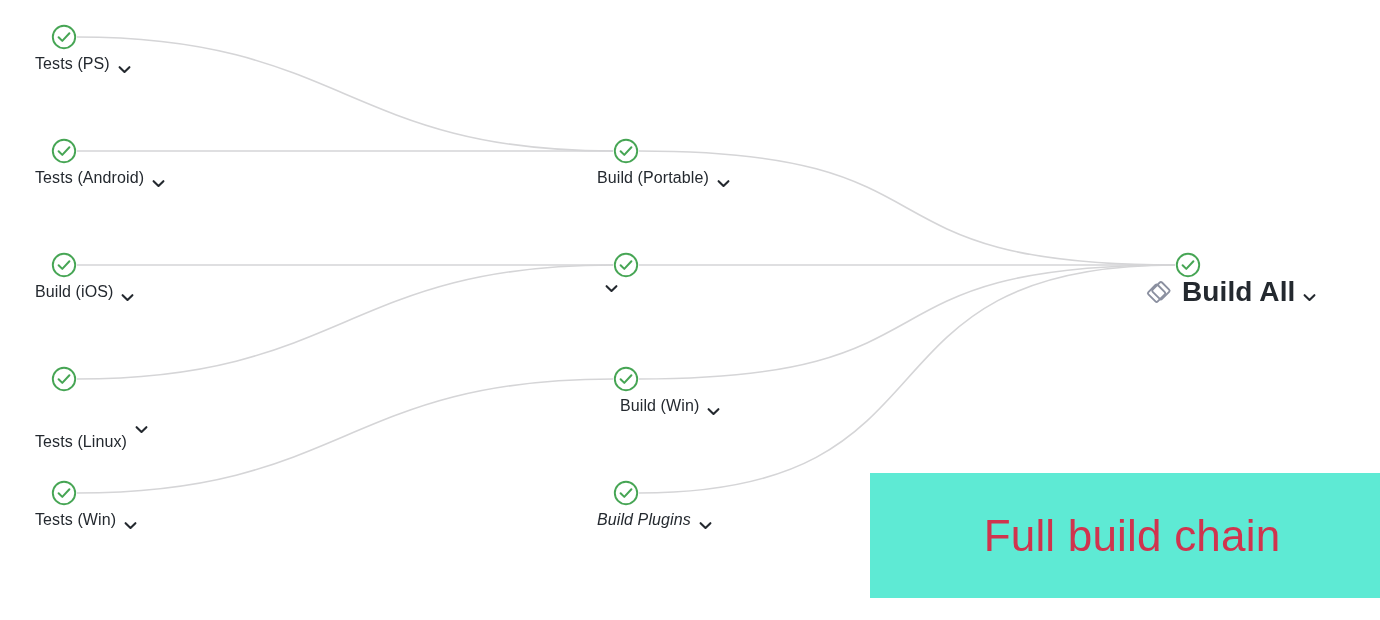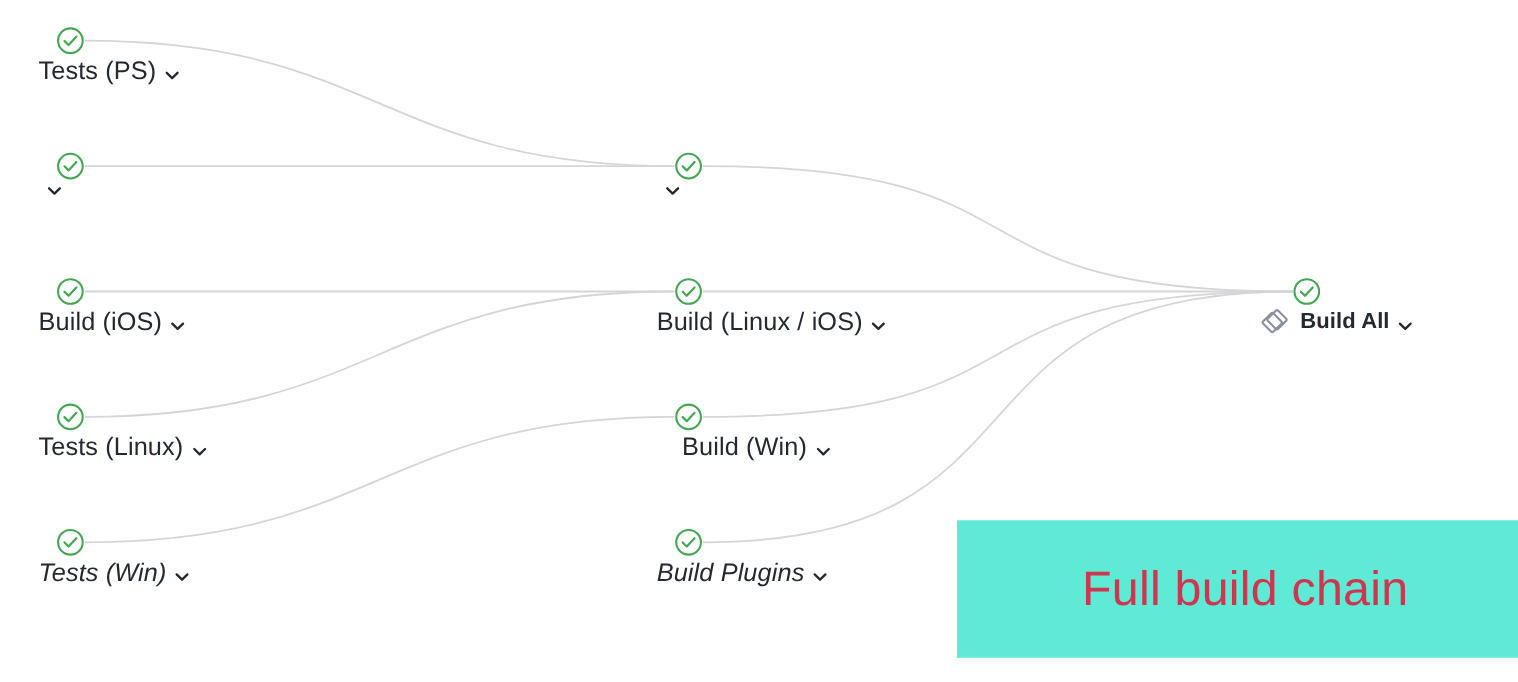--- a/index.html
+++ b/index.html
@@ -46,28 +46,28 @@
     white-space: nowrap;
   }
   .node-kind-icon {
     width: 30px;
     height: 26px;
     margin-right: 7px;
     flex: 0 0 auto;
     display: block;
   }
   .node-label {
-    font-size: 23px;
+    font-size: 16px;
     line-height: 26px;
     color: #24292f;
     letter-spacing: 0.1px;
   }
   .node-label.bold {
     font-weight: bold;
-    font-size: 20px;
+    font-size: 28px;
   }
   .chev {
     margin-left: 8px;
     width: 13px;
     height: 9px;
     flex: 0 0 auto;
     display: inline-block;
   }
   .annotation {
     position: absolute;
@@ -111,20 +111,21 @@
               <path d="M1.6 2.2 L6.5 7.0 L11.4 2.2" fill="none" stroke="#24292f" stroke-width="2.1" stroke-linecap="round" stroke-linejoin="round"></path>
             </svg></span>
         </div>
       </div>
       <div class="node" style="left: 51px; top: 138px;">
         <span class="node-status"><svg viewBox="0 0 26 26" width="26" height="26" xmlns="http://www.w3.org/2000/svg">
             <circle cx="13" cy="13" r="11.2" fill="none" stroke="#46a554" stroke-width="1.9"></circle>
             <path d="M7.6 13.2 L11.3 16.9 L18.4 9.3" fill="none" stroke="#46a554" stroke-width="2" stroke-linecap="round" stroke-linejoin="round"></path>
           </svg></span>
         <div class="node-row" style="left: -16px;">
+          <span class="node-label" style="color: rgb(36, 41, 47);">Tests (Android)</span>
           <span class="chev"><svg viewBox="0 0 13 9" width="13" height="9" xmlns="http://www.w3.org/2000/svg">
               <path d="M1.6 2.2 L6.5 7.0 L11.4 2.2" fill="none" stroke="#24292f" stroke-width="2.1" stroke-linecap="round" stroke-linejoin="round"></path>
             </svg></span>
         </div>
       </div>
       <div class="node" style="left: 51px; top: 252px;">
         <span class="node-status"><svg viewBox="0 0 26 26" width="26" height="26" xmlns="http://www.w3.org/2000/svg">
             <circle cx="13" cy="13" r="11.2" fill="none" stroke="#46a554" stroke-width="1.9"></circle>
             <path d="M7.6 13.2 L11.3 16.9 L18.4 9.3" fill="none" stroke="#46a554" stroke-width="2" stroke-linecap="round" stroke-linejoin="round"></path>
           </svg></span>
@@ -134,56 +135,56 @@
               <path d="M1.6 2.2 L6.5 7.0 L11.4 2.2" fill="none" stroke="#24292f" stroke-width="2.1" stroke-linecap="round" stroke-linejoin="round"></path>
             </svg></span>
         </div>
       </div>
       <div class="node" style="left: 51px; top: 366px;">
         <span class="node-status"><svg viewBox="0 0 26 26" width="26" height="26" xmlns="http://www.w3.org/2000/svg">
             <circle cx="13" cy="13" r="11.2" fill="none" stroke="#46a554" stroke-width="1.9"></circle>
             <path d="M7.6 13.2 L11.3 16.9 L18.4 9.3" fill="none" stroke="#46a554" stroke-width="2" stroke-linecap="round" stroke-linejoin="round"></path>
           </svg></span>
         <div class="node-row" style="left: -16px;">
-          <span class="node-label" style="color: rgb(36, 41, 47);">Tests (Linux)</span>
+          <span class="node-label" style="color: rgb(36, 41, 47); margin-top: 36px;">Tests (Linux)</span>
           <span class="chev"><svg viewBox="0 0 13 9" width="13" height="9" xmlns="http://www.w3.org/2000/svg">
               <path d="M1.6 2.2 L6.5 7.0 L11.4 2.2" fill="none" stroke="#24292f" stroke-width="2.1" stroke-linecap="round" stroke-linejoin="round"></path>
             </svg></span>
         </div>
       </div>
       <div class="node" style="left: 51px; top: 480px;">
         <span class="node-status"><svg viewBox="0 0 26 26" width="26" height="26" xmlns="http://www.w3.org/2000/svg">
             <circle cx="13" cy="13" r="11.2" fill="none" stroke="#46a554" stroke-width="1.9"></circle>
             <path d="M7.6 13.2 L11.3 16.9 L18.4 9.3" fill="none" stroke="#46a554" stroke-width="2" stroke-linecap="round" stroke-linejoin="round"></path>
           </svg></span>
-        <div class="node-row" style="left: -16px; font-style: italic;">
+        <div class="node-row" style="left: -16px;">
           <span class="node-label" style="color: rgb(36, 41, 47);">Tests (Win)</span>
           <span class="chev"><svg viewBox="0 0 13 9" width="13" height="9" xmlns="http://www.w3.org/2000/svg">
               <path d="M1.6 2.2 L6.5 7.0 L11.4 2.2" fill="none" stroke="#24292f" stroke-width="2.1" stroke-linecap="round" stroke-linejoin="round"></path>
             </svg></span>
         </div>
       </div>
       <div class="node" style="left: 613px; top: 138px;">
         <span class="node-status"><svg viewBox="0 0 26 26" width="26" height="26" xmlns="http://www.w3.org/2000/svg">
             <circle cx="13" cy="13" r="11.2" fill="none" stroke="#46a554" stroke-width="1.9"></circle>
             <path d="M7.6 13.2 L11.3 16.9 L18.4 9.3" fill="none" stroke="#46a554" stroke-width="2" stroke-linecap="round" stroke-linejoin="round"></path>
           </svg></span>
         <div class="node-row" style="left: -16px;">
+          <span class="node-label" style="color: rgb(36, 41, 47);">Build (Portable)</span>
           <span class="chev"><svg viewBox="0 0 13 9" width="13" height="9" xmlns="http://www.w3.org/2000/svg">
               <path d="M1.6 2.2 L6.5 7.0 L11.4 2.2" fill="none" stroke="#24292f" stroke-width="2.1" stroke-linecap="round" stroke-linejoin="round"></path>
             </svg></span>
         </div>
       </div>
       <div class="node" style="left: 613px; top: 252px;">
         <span class="node-status"><svg viewBox="0 0 26 26" width="26" height="26" xmlns="http://www.w3.org/2000/svg">
             <circle cx="13" cy="13" r="11.2" fill="none" stroke="#46a554" stroke-width="1.9"></circle>
             <path d="M7.6 13.2 L11.3 16.9 L18.4 9.3" fill="none" stroke="#46a554" stroke-width="2" stroke-linecap="round" stroke-linejoin="round"></path>
           </svg></span>
         <div class="node-row" style="left: -16px;">
-          <span class="node-label" style="color: rgb(36, 41, 47);">Build (Linux / iOS)</span>
           <span class="chev"><svg viewBox="0 0 13 9" width="13" height="9" xmlns="http://www.w3.org/2000/svg">
               <path d="M1.6 2.2 L6.5 7.0 L11.4 2.2" fill="none" stroke="#24292f" stroke-width="2.1" stroke-linecap="round" stroke-linejoin="round"></path>
             </svg></span>
         </div>
       </div>
       <div class="node" style="left: 613px; top: 366px;">
         <span class="node-status"><svg viewBox="0 0 26 26" width="26" height="26" xmlns="http://www.w3.org/2000/svg">
             <circle cx="13" cy="13" r="11.2" fill="none" stroke="#46a554" stroke-width="1.9"></circle>
             <path d="M7.6 13.2 L11.3 16.9 L18.4 9.3" fill="none" stroke="#46a554" stroke-width="2" stroke-linecap="round" stroke-linejoin="round"></path>
           </svg></span>

